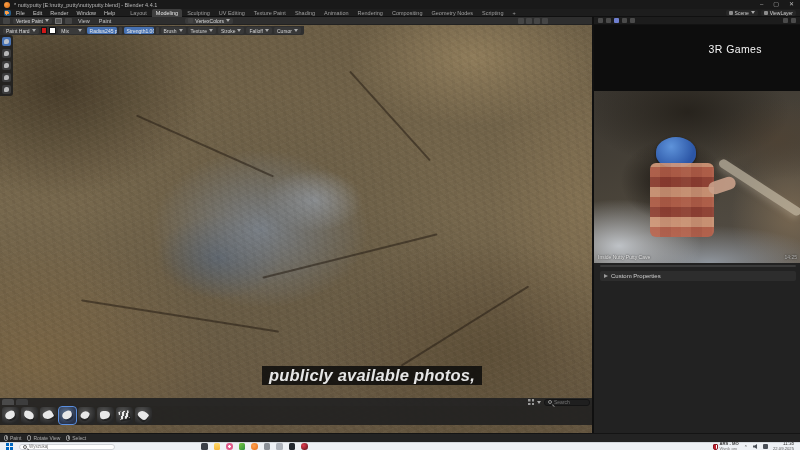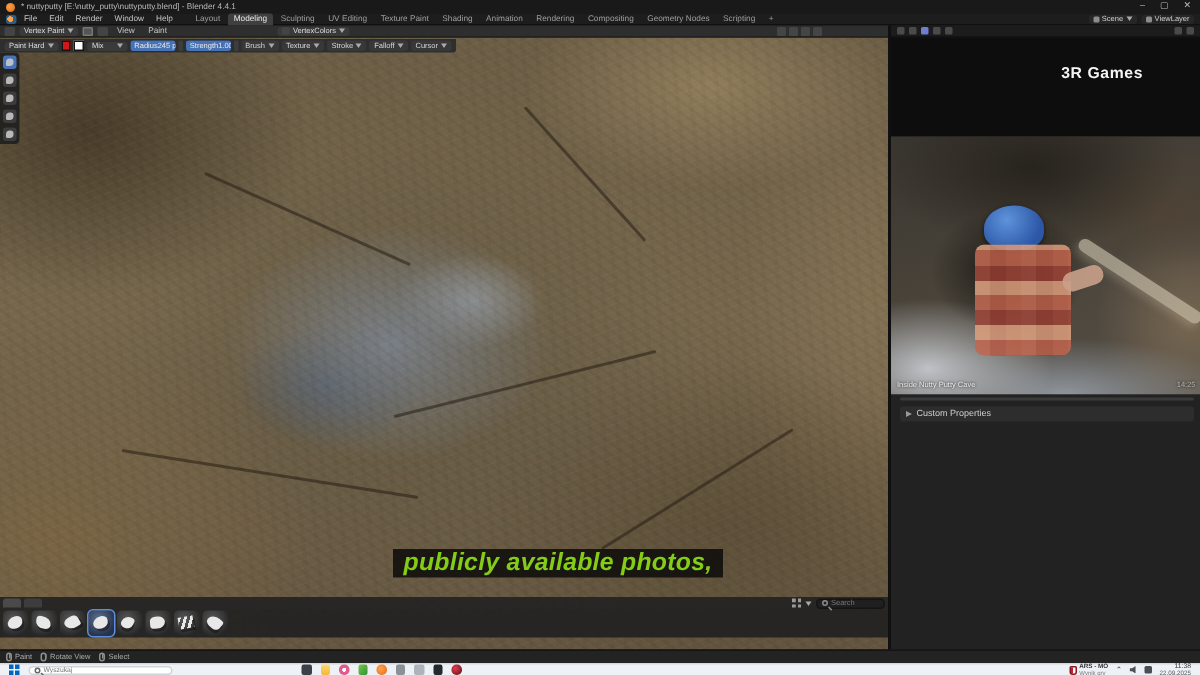--- a/index.html
+++ b/index.html
@@ -71,21 +71,21 @@
   .crack{ position:absolute; background:rgba(38,30,20,.55); border-radius:2px;}
 
   
   #tool-column{ position:absolute; left:0; top:10px; width:13px; padding:2px 0; background:rgba(30,30,30,.88); border-radius:0 3px 3px 0; display:flex; flex-direction:column; gap:3px; align-items:center; z-index:5;}
   #tool-column .tool{ width:9px; height:9px; border-radius:2px; background:#3c3c3c; position:relative;}
   #tool-column .tool.sel{ background:#4772b3;}
   #tool-column .tool::after{ content:""; position:absolute; inset:2px; border-radius:50% 40% 50% 20%; background:#cfcfcf; opacity:.85;}
 
   
   #subs{ position:absolute; left:372px; bottom:48px; transform:translateX(-50%); text-align:center; z-index:7; width:400px;}
-  #subs span{ display:inline-block; background:rgba(8,8,8,.82); color:#84cc16; font-size:16.5px; font-style:italic; font-weight:600; line-height:19px; padding:0 7px; letter-spacing:.2px;}
+  #subs span{ display:inline-block; background:rgba(8,8,8,.82); color:#e5e5e5; font-size:16.5px; font-style:italic; font-weight:600; line-height:19px; padding:0 7px; letter-spacing:.2px;}
 
   
   #shelf{ position:absolute; left:0; bottom:8px; width:592px; z-index:6;}
   #shelf-header{ height:8px; background:rgba(35,35,35,.92); display:flex; align-items:center; padding:0 2px; gap:2px;}
   .shelf-tab{ width:12px; height:6px; background:#3d3d3d; border-radius:2px 2px 0 0;}
   .shelf-tab.on{ background:#4a4a4a;}
   #shelf-header .right{ margin-left:auto; display:flex; align-items:center; gap:3px;}
   .grid-ic{ width:6px; height:6px; background:
       linear-gradient(#9a9a9a,#9a9a9a) 0 0/2.5px 2.5px no-repeat,
       linear-gradient(#9a9a9a,#9a9a9a) 100% 0/2.5px 2.5px no-repeat,
@@ -105,21 +105,21 @@
   .brush-thumb:nth-child(6)::after{ border-radius:45% 55% 65% 35%; transform:rotate(-5deg);}
   .brush-thumb:nth-child(7)::after{ background:repeating-linear-gradient(115deg,#e8e8e8 0 2px, transparent 2px 4px); border-radius:0; transform:rotate(-10deg);}
   .brush-thumb:nth-child(8)::after{ border-radius:80% 20% 50% 50%; transform:rotate(40deg);}
 
   
   #right-col{ left:592px; top:17px; width:208px; height:416px; background:#1f1f1f; border-left:2px solid #101010;}
   #ref-header{ position:absolute; left:0; top:0; width:100%; height:8px; background:#1c1c1c; display:flex; align-items:center; gap:3px; padding:0 4px; border-bottom:1px solid #121212;}
   #ref-header .hic{ width:5px; height:5px; background:#4a4a4a; border-radius:1px;}
   #ref-header .hic.hl{ background:#6f7fd0;}
   #brand-box{ position:absolute; left:0; top:8px; width:100%; height:66px; background:#0d0d0d;}
-  #brand-box .brand{ position:absolute; right:38px; top:18px; font-size:10.5px; font-weight:bold; color:#f4f4f4; letter-spacing:.4px;margin-left:17px;}
+  #brand-box .brand{ position:absolute; right:38px; top:18px; font-size:10.5px; font-weight:normal; color:#f4f4f4; letter-spacing:.4px;margin-left:17px;}
 
   #photo{ position:absolute; left:0; top:74px; width:208px; height:172px; overflow:hidden; background:
       radial-gradient(ellipse 70px 55px at 38% 52%, rgba(22,18,14,.95), rgba(22,18,14,0) 75%),
       radial-gradient(ellipse 130px 70px at 45% 12%, rgba(38,34,28,.95), rgba(38,34,28,0) 78%),
       radial-gradient(ellipse 90px 55px at 88% 28%, rgba(78,66,52,.9), rgba(78,66,52,0) 75%),
       radial-gradient(ellipse 110px 62px at 12% 90%, rgba(196,200,205,.95), rgba(196,200,205,0) 75%),
       radial-gradient(ellipse 150px 48px at 55% 100%, rgba(148,155,164,.92), rgba(148,155,164,0) 78%),
       radial-gradient(ellipse 80px 95px at 95% 72%, rgba(122,105,82,.9), rgba(122,105,82,0) 76%),
       linear-gradient(160deg, #3a3630, #4a443a 50%, #565048);}
   #photo .streak{ position:absolute; left:118px; top:92px; width:96px; height:9px; background:rgba(214,204,182,.6); transform:rotate(33deg); border-radius:5px; box-shadow:0 3px 6px rgba(214,204,182,.25);}

